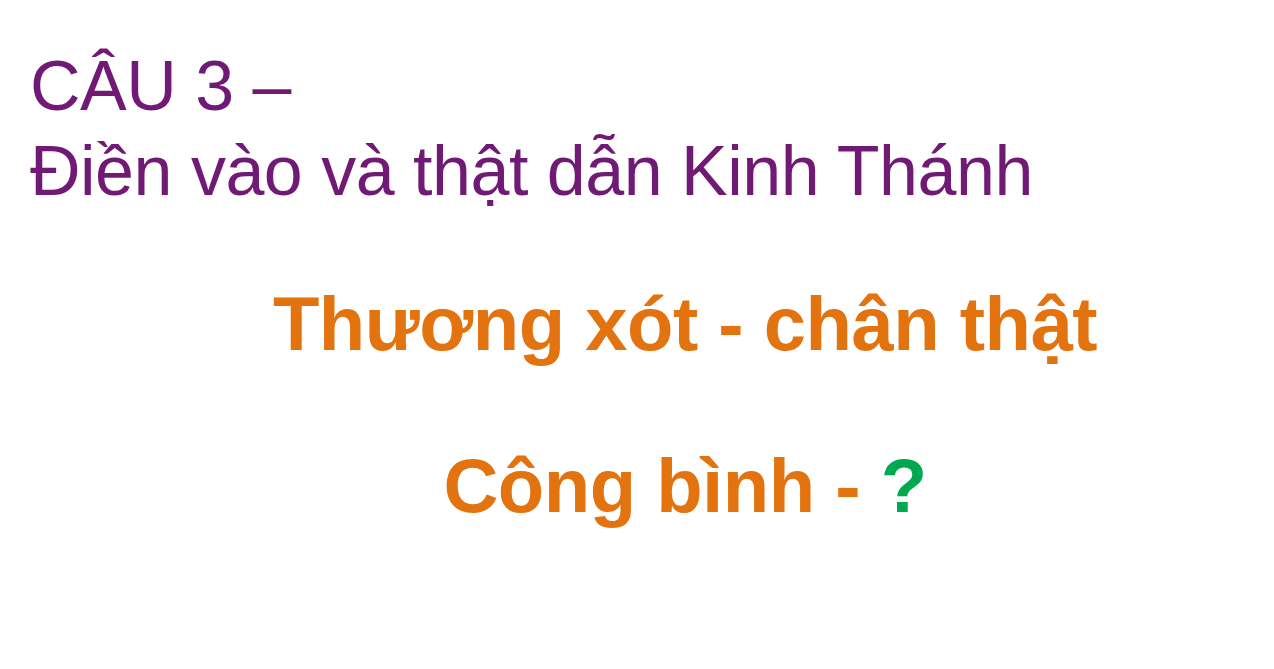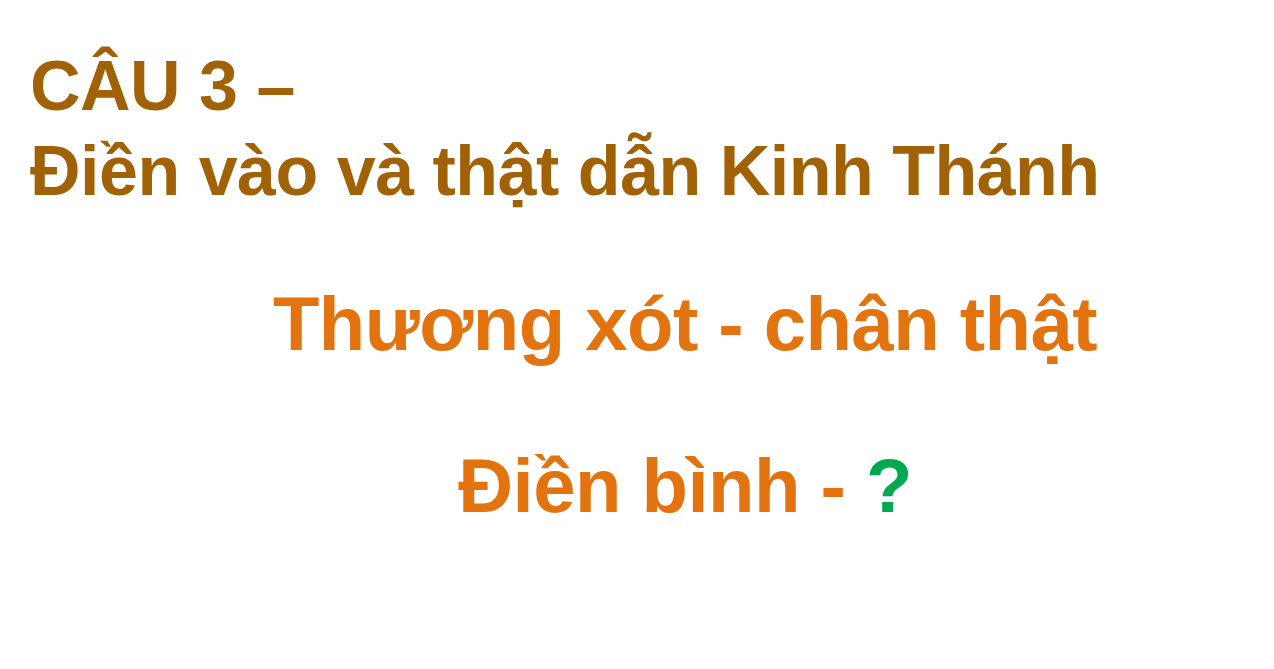--- a/index.html
+++ b/index.html
@@ -27,22 +27,22 @@
   .heading-block {
     position: absolute;
     left: 30px;
     top: 44px;
     width: 1214px;
     text-align: left;
   }
 
   .heading-line {
     display: block;
-    color: #a16207;
-    font-weight: 700;
+    color: #701a75;
+    font-weight: 400;
     font-size: 70px;
     line-height: 1.22;
     letter-spacing: -0.5px;
     white-space: nowrap;
   }
 
   
   .answer-block {
     position: absolute;
     left: 0;
@@ -81,17 +81,17 @@
 
   <div class="heading-block">
     <span class="heading-line">CÂU 3 –</span>
     <span class="heading-line">Điền vào và thật dẫn Kinh Thánh</span>
   </div>
 
   <div class="answer-block">
 
     <span class="answer-line line-one">Thương xót - chân thật</span>
 
-    <span class="answer-line line-two"><span class="answer-text">Điền bình - </span><span class="answer-unknown">?</span></span>
+    <span class="answer-line line-two"><span class="answer-text">Công bình - </span><span class="answer-unknown">?</span></span>
 
   </div>
 
 </div>
 
 </body></html>

